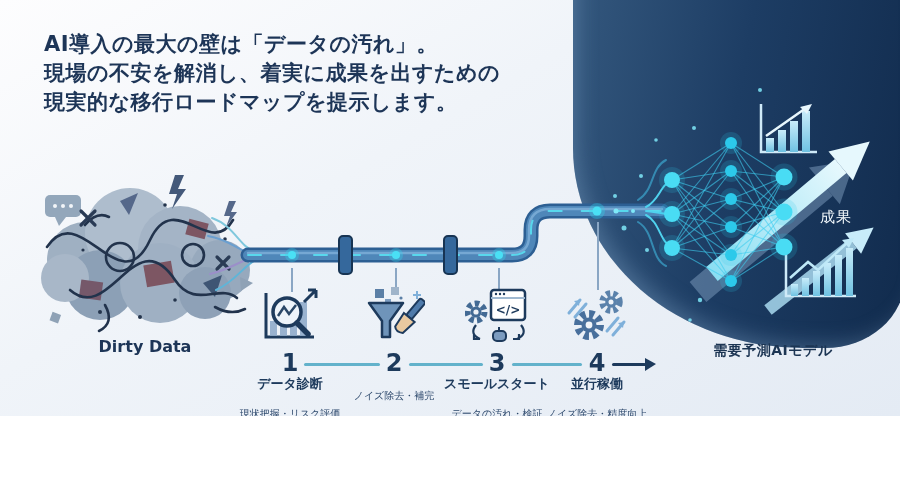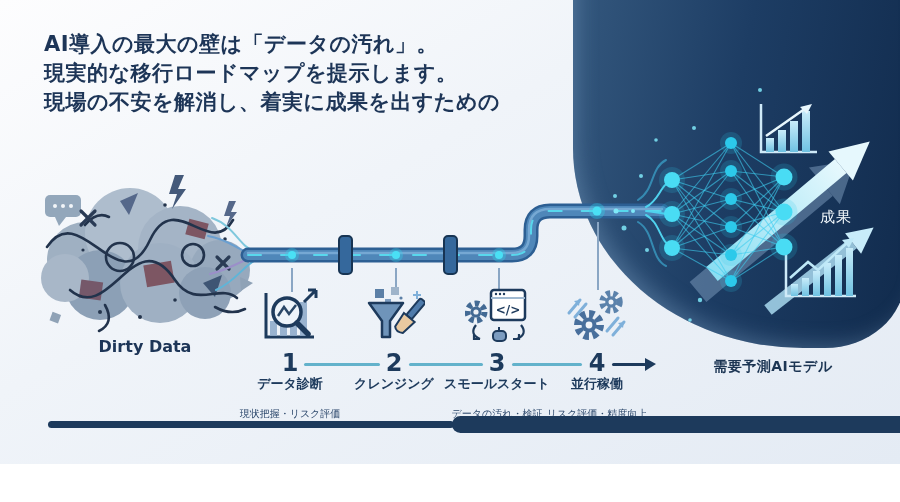--- a/index.html
+++ b/index.html
@@ -1,17 +1,17 @@
 <!DOCTYPE html>
 <html><head>
 <meta charset="utf-8">
 <style>
   html,body{margin:0;padding:0;}
   body{font-family:"DejaVu Sans","Liberation Sans",sans-serif;}
-  #stage{position:relative;width:900px;height:464px;overflow:hidden;
+  #stage{position:relative;width:900px;height:416px;overflow:hidden;
          background:linear-gradient(150deg,#fdfdfe 0%,#f0f4f9 40%,#e4ebf4 100%);}
 
   
   #headline{position:absolute;left:44px;top:30px;color:#1d3557;font-weight:bold;
             font-size:21px;line-height:29px;letter-spacing:.5px;white-space:nowrap;}
 
   
   #blob{position:absolute;left:573px;top:-70px;width:332px;height:418px;
         background:linear-gradient(100deg,#35597f 0%,#1d3d64 48%,#112b4d 100%);
         border-radius:0 0 80px 230px / 0 0 70px 200px;
@@ -19,21 +19,21 @@
 
   
   .layer{position:absolute;}
 
   
   #dirty-label{position:absolute;left:75px;top:337px;width:140px;text-align:center;
                color:#1d3557;font-weight:bold;font-size:16px;}
   #result-label{position:absolute;left:820px;top:208px;width:70px;color:#f4fafd;
                 font-weight:normal;font-size:15px;letter-spacing:1px;}
   #model-label{position:absolute;left:688px;top:342px;width:170px;text-align:center;
-               color:#1c3553;font-weight:bold;font-size:14px;letter-spacing:.5px;margin-top:16px;}
+               color:#1c3553;font-weight:bold;font-size:14px;letter-spacing:.5px;}
 
   
   .step{position:absolute;top:286px;width:130px;text-align:center;}
   #step1{left:225px} #step2{left:329px} #step3{left:432px} #step4{left:532px}
   .s-icon{height:60px;display:flex;align-items:center;justify-content:center;}
   .s-num{font-size:24px;font-weight:bold;color:#1d3a5c;line-height:1;margin-top:5px;}
   .s-title{font-size:13px;font-weight:bold;color:#1d3a5c;margin-top:0;white-space:nowrap;}
   .s-sub{font-size:10px;color:#2b476b;margin-top:14px;white-space:nowrap;}
 
   
@@ -54,22 +54,22 @@
 </style>
 </head>
 <body>
 
 <div id="stage">
 
   <div id="blob"></div>
 
   <div id="headline">
     <div>AI導入の最大の壁は「データの汚れ」。</div>
+    <div>現場の不安を解消し、着実に成果を出すための</div>
     <div>現実的な移行ロードマップを提示します。</div>
-    <div>現場の不安を解消し、着実に成果を出すための</div>
   </div>
 
   <svg class="layer" style="left:25px;top:165px" width="235" height="175" viewBox="0 0 235 175">
     <g>
       <circle cx="60" cy="95" r="38" fill="#9fb0c2"></circle>
       <circle cx="105" cy="68" r="45" fill="#aebdcd"></circle>
       <circle cx="155" cy="83" r="42" fill="#a4b4c6"></circle>
       <circle cx="195" cy="105" r="30" fill="#97a9bd"></circle>
       <circle cx="75" cy="120" r="35" fill="#8ca0b6"></circle>
       <circle cx="135" cy="118" r="40" fill="#9fb0c3"></circle>
@@ -325,21 +325,21 @@
         <circle cx="38" cy="11" r="1.6" fill="#5b7fa6"></circle>
         <path d="M6,16 H40 L27,34 V50 H19 V34 Z" fill="#6f94ba" stroke="#1d3a5c" stroke-width="2.5" stroke-linejoin="round"></path>
         <g transform="rotate(40 45 32)">
           <rect x="41" y="8" width="7" height="22" rx="2" fill="#4f7bab" stroke="#1d3a5c" stroke-width="2"></rect>
           <path d="M38,30 H52 L50,46 Q44,50 40,46 Z" fill="#e9c9a0" stroke="#1d3a5c" stroke-width="2"></path>
         </g>
         <path d="M54,4 v8 M50,8 h8" stroke="#7fb0da" stroke-width="2"></path>
       </svg>
     </div>
     <div class="s-num">2</div>
-    <div class="s-title">クレンジング</div>
+    <div class="s-sub">ノイズ除去・補完</div>
   </div>
 
   <div class="step" id="step3">
     <div class="s-icon">
       <svg width="64" height="58" viewBox="0 0 64 58">
         <rect x="26" y="3" width="34" height="30" rx="3" fill="#ffffff" stroke="#1d3a5c" stroke-width="2.5"></rect>
         <line x1="26" y1="11" x2="60" y2="11" stroke="#9fb8d0" stroke-width="2"></line>
         <circle cx="31" cy="7" r="1.2" fill="#1d3a5c"></circle>
           <circle cx="35" cy="7" r="1.2" fill="#1d3a5c"></circle>
           <circle cx="39" cy="7" r="1.2" fill="#1d3a5c"></circle>
@@ -374,21 +374,21 @@
             <path d="M48,48 L59,35"></path>
         </g>
         <g fill="#7fb0da">
           <polygon points="15,13 9,14 14,19"></polygon>
             <polygon points="59,35 53,36 58,41"></polygon>
         </g>
       </svg>
     </div>
     <div class="s-num">4</div>
     <div class="s-title">並行稼働</div>
-    <div class="s-sub">リスク評価・精度向上</div>
+    <div class="s-sub">ノイズ除去・精度向上</div>
   </div>
 
   <div class="seg" id="seg1"></div>
   <div class="seg" id="seg2"></div>
   <div class="seg" id="seg3"></div>
   <div class="seg" id="seg4"></div>
   <div id="seg-arrowhead"></div>
 
   <div id="bar-thin"></div>
   <div id="bar-thick"></div>

